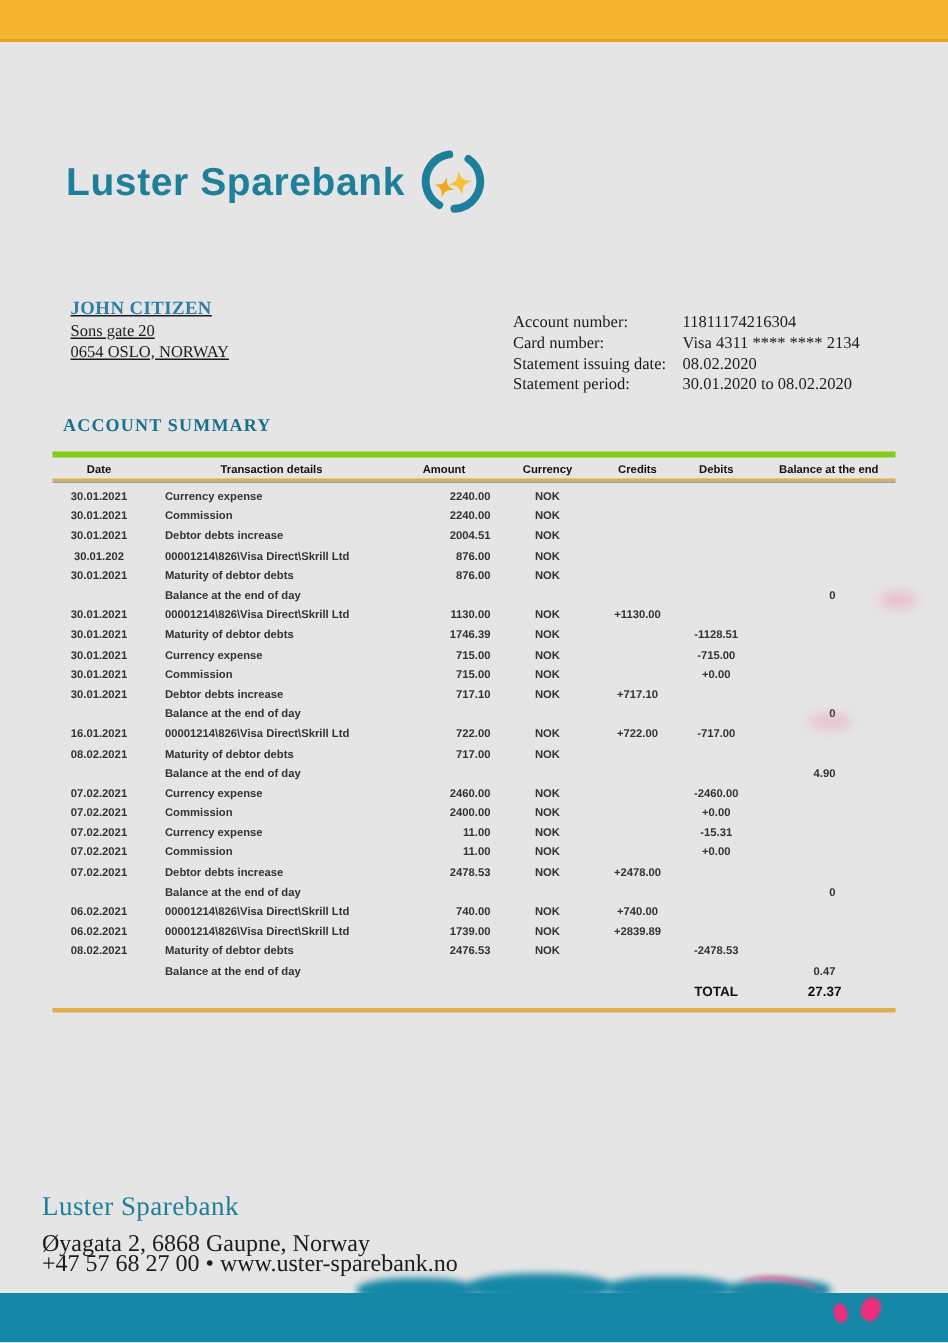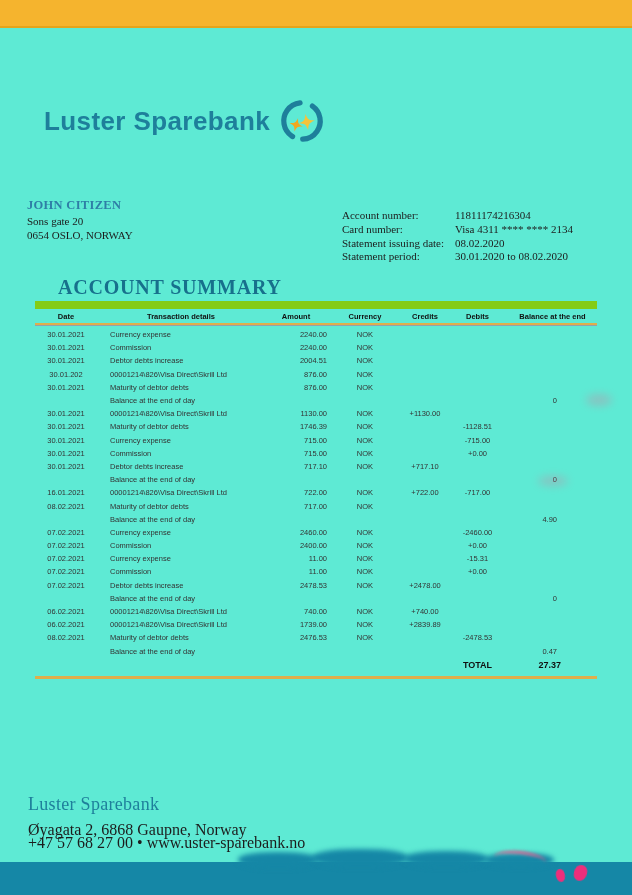--- a/index.html
+++ b/index.html
@@ -1,46 +1,46 @@
 <!DOCTYPE html>
 <html><head>
 <meta charset="utf-8">
 <style>
   html,body{margin:0;padding:0;background:#ffffff;}
-  .page{position:relative;width:632px;height:895px;background:#5eead4;overflow:hidden;
+  .page{position:relative;width:632px;height:895px;background:#e5e5e5;overflow:hidden;
         font-family:"Liberation Serif",serif;color:#1c1c1c;}
 
   
   .top-band{position:absolute;left:0;top:0;width:632px;height:26px;background:#F5B42E;
             border-bottom:2px solid #E3A41C;}
 
   
   .logo{position:absolute;left:44px;top:98px;display:flex;align-items:center;}
   .logo-text{font-family:"Liberation Sans",sans-serif;font-weight:700;font-size:26px;
              color:#1E7F9B;letter-spacing:.4px;}
   .logo-icon{margin-left:9px;}
 
   
-  .recipient{position:absolute;left:27px;top:198px;}
+  .recipient{position:absolute;left:47px;top:198px;text-decoration:underline;}
   .recipient-name{font-size:12.5px;font-weight:700;color:#2E7EA6;letter-spacing:.3px;margin-bottom:2px;}
   .recipient-line{font-size:11px;line-height:13.5px;}
 
   
   .account-info{position:absolute;left:342px;top:209px;font-size:11px;}
   .ai-row{display:flex;line-height:13.8px;}
   .ai-label{width:113px;flex:none;}
 
   
-  .summary-title{position:absolute;left:42px;top:276px;font-size:20px;font-weight:700;
-                 color:#17708C;letter-spacing:.8px;margin-left:16px;}
+  .summary-title{position:absolute;left:42px;top:276px;font-size:12px;font-weight:700;
+                 color:#17708C;letter-spacing:.8px;}
 
   
   .table{position:absolute;left:35px;top:301px;width:562px;font-family:"Liberation Sans",sans-serif;}
-  .grid7{display:grid;grid-template-columns:62px 168px 62px 76px 44px 61px 89px;}
-  .t-head{border-top:8px solid #84cc16;height:14px;align-items:center;
+  .grid7{display:grid;grid-template-columns:62px 168px 62px 76px 44px 61px 89px;font-weight:bold;}
+  .t-head{border-top:4px solid #84cc16;height:14px;align-items:center;
           font-size:7.5px;font-weight:700;color:#101010;}
   .t-gold{height:2px;background:#DFAE4B;}
   .t-dark{height:1px;background:#93A0AC;margin-bottom:2px;}
   .t-head span{text-align:center;}
   .t-row{height:13.2px;align-items:center;font-size:7.5px;color:#333;}
   .c0{text-align:center;}
   .c1{padding-left:13px;}
   .c2{text-align:right;}
   .c3,.c4,.c5{text-align:center;}
   .c6{text-align:right;padding-right:40px;}

